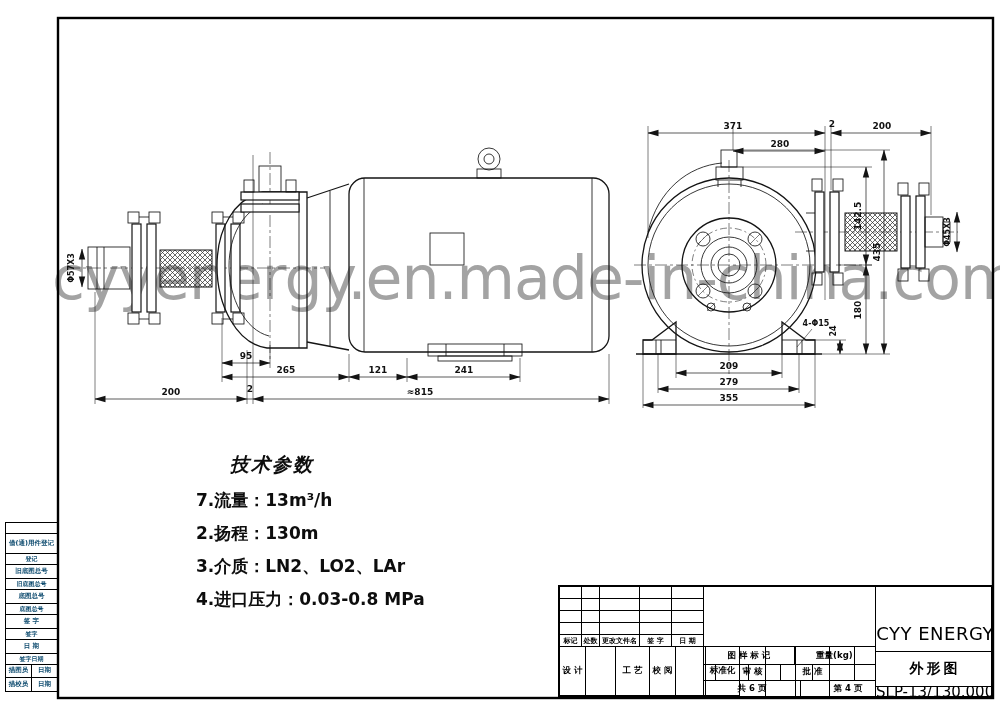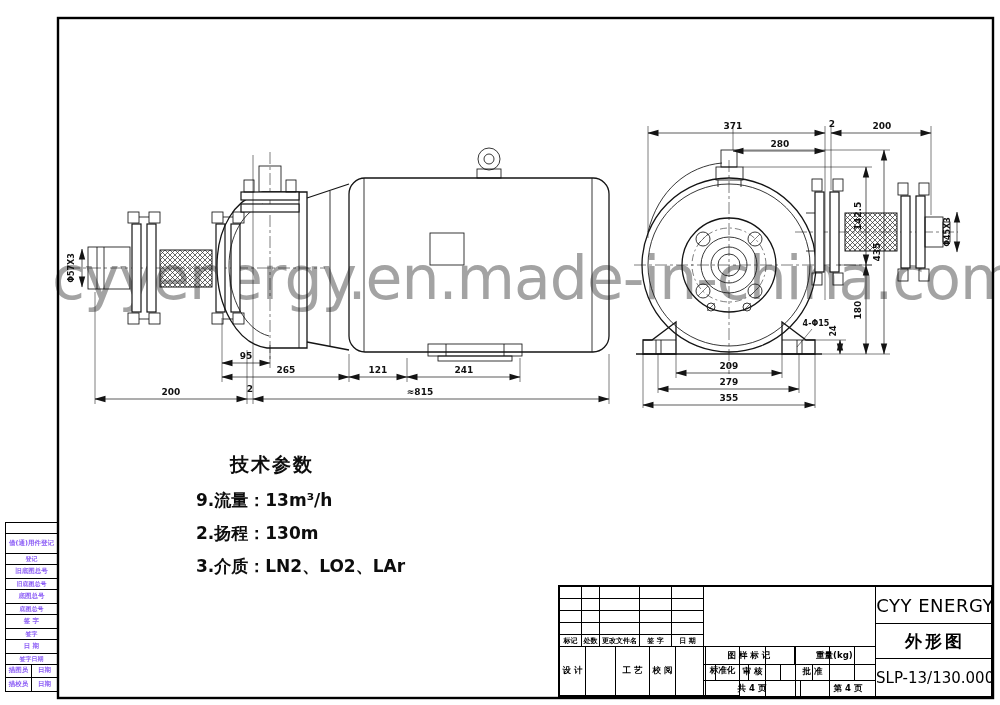--- a/index.html
+++ b/index.html
@@ -22,27 +22,27 @@
   .ext{ stroke:#141414; stroke-width:0.55; }
   .dl { fill:none; stroke:#141414; stroke-width:0.7; }
   .dim{ fill:none; stroke:#141414; stroke-width:0.7;
         marker-start:url(#ar); marker-end:url(#ar); }
   text.d { font:bold 9px "DejaVu Sans",sans-serif; fill:#111; text-anchor:middle; }
   text.ds{ font:bold 8px "DejaVu Sans",sans-serif; fill:#111; text-anchor:middle; }
 
   
   .params { position:absolute; left:196px; top:452px; z-index:3;
             font-weight:bold; color:#0d0d0d; }
-  .params .pt { font-size:19px; margin-left:34px; margin-bottom:6px; letter-spacing:2px; }
+  .params .pt { font-size:19px; margin-left:34px; margin-bottom:6px; letter-spacing:2px;font-style:italic; }
   .params .pi { font-size:17px; line-height:33px; white-space:nowrap; }
 
   
   .strip { position:absolute; left:5px; top:522px; width:53px; height:170px; z-index:3;
            border:1.6px solid #000; display:flex; flex-direction:column; background:transparent;
-           font-weight:bold; color:#8b5cf6; }
+           font-weight:bold; color:#0c4a6e; }
   .strip .row { border-top:1px solid #000; display:flex; align-items:center;
                 justify-content:center; text-align:center; word-break:break-all;
                 line-height:1.15; overflow:hidden; }
   .strip .row:first-child { border-top:none; }
   .strip .b  { font-size:6.5px; }
   .strip .s  { font-size:6px; }
   .strip .half { flex:1; display:flex; align-items:center; justify-content:center;
                  height:100%; }
   .strip .half + .half { border-left:1px solid #000; }
 
@@ -74,22 +74,22 @@
                   justify-content:center; font-size:8.5px; white-space:nowrap; overflow:hidden; }
   .st-row > div:last-child { border-right:none; }
   .st1 { height:18px; } .st2 { height:16px; } .st3 { flex:1; font-size:9px; }
   .sw-mark{width:97px}.sw-wt{width:43px}.sw-sc{flex:1}
   .sq{width:24px}.sq2{width:25px}
   .sp-l{width:97px}.sp-r{flex:1}
   .tb-right { flex:1; display:flex; flex-direction:column; }
   .tb-right > div { display:flex; align-items:center; justify-content:center;
                     border-bottom:1px solid #000; overflow:hidden; white-space:nowrap; }
   .tb-right > div:last-child { border-bottom:none; }
-  .company { height:37px; font-size:18px; letter-spacing:0.5px; }
-  .doctitle { height:35px; font-size:17px; font-weight:bold; letter-spacing:3px; }
+  .company { height:37px; font-size:18px; letter-spacing:0.5px;margin-top:28px; }
+  .doctitle { height:35px; font-size:14px; font-weight:bold; letter-spacing:3px; }
   .docno { flex:1; font-size:15px; }
 </style>
 </head>
 <body>
 
 <div id="page">
 
   <div class="watermark">cyyenergy.en.made-in-china.com</div>
 
   <svg class="draw" width="1000" height="705" viewBox="0 0 1000 705">
@@ -294,23 +294,24 @@
       <text class="d" x="729" y="369">209</text>
       <line class="dim" x1="658" y1="389" x2="799" y2="389"></line>
       <text class="d" x="729" y="385">279</text>
       <line class="dim" x1="643" y1="405" x2="815" y2="405"></line>
       <text class="d" x="729" y="401">355</text>
     </g>
   </svg>
 
   <div class="params">
     <div class="pt">技术参数</div>
-    <div class="pi">9.流量：13m³/h</div>
+    <div class="pi">7.流量：13m³/h</div>
     <div class="pi">2.扬程：130m</div>
     <div class="pi">3.介质：LN2、LO2、LAr</div>
+    <div class="pi">4.进口压力：0.03-0.8 MPa</div>
   </div>
 
   <div class="strip">
     <div class="row s" style="height:10px"></div>
     <div class="row b" style="height:20px">借(通)用件登记</div>
     <div class="row s" style="height:11px">登记</div>
     <div class="row b" style="height:14px">旧底图总号</div>
     <div class="row s" style="height:11px">旧底图总号</div>
     <div class="row b" style="height:14px">底图总号</div>
     <div class="row s" style="height:11px">底图总号</div>
@@ -398,21 +399,21 @@
         </div>
         <div class="st-row st2">
           <div class="sq"></div>
             <div class="sq"></div>
             <div class="sq"></div>
             <div class="sq2"></div>
           <div class="sw-wt"></div>
             <div class="sw-sc"></div>
         </div>
         <div class="st-row st3">
-          <div class="sp-l">共 4 页</div>
+          <div class="sp-l">共 6 页</div>
           <div class="sp-r">第 4 页</div>
         </div>
       </div>
     </div>
     <div class="tb-right">
       <div class="company">CYY ENERGY</div>
       <div class="doctitle">外形图</div>
       <div class="docno">SLP-13/130.000</div>
     </div>
   </div>

